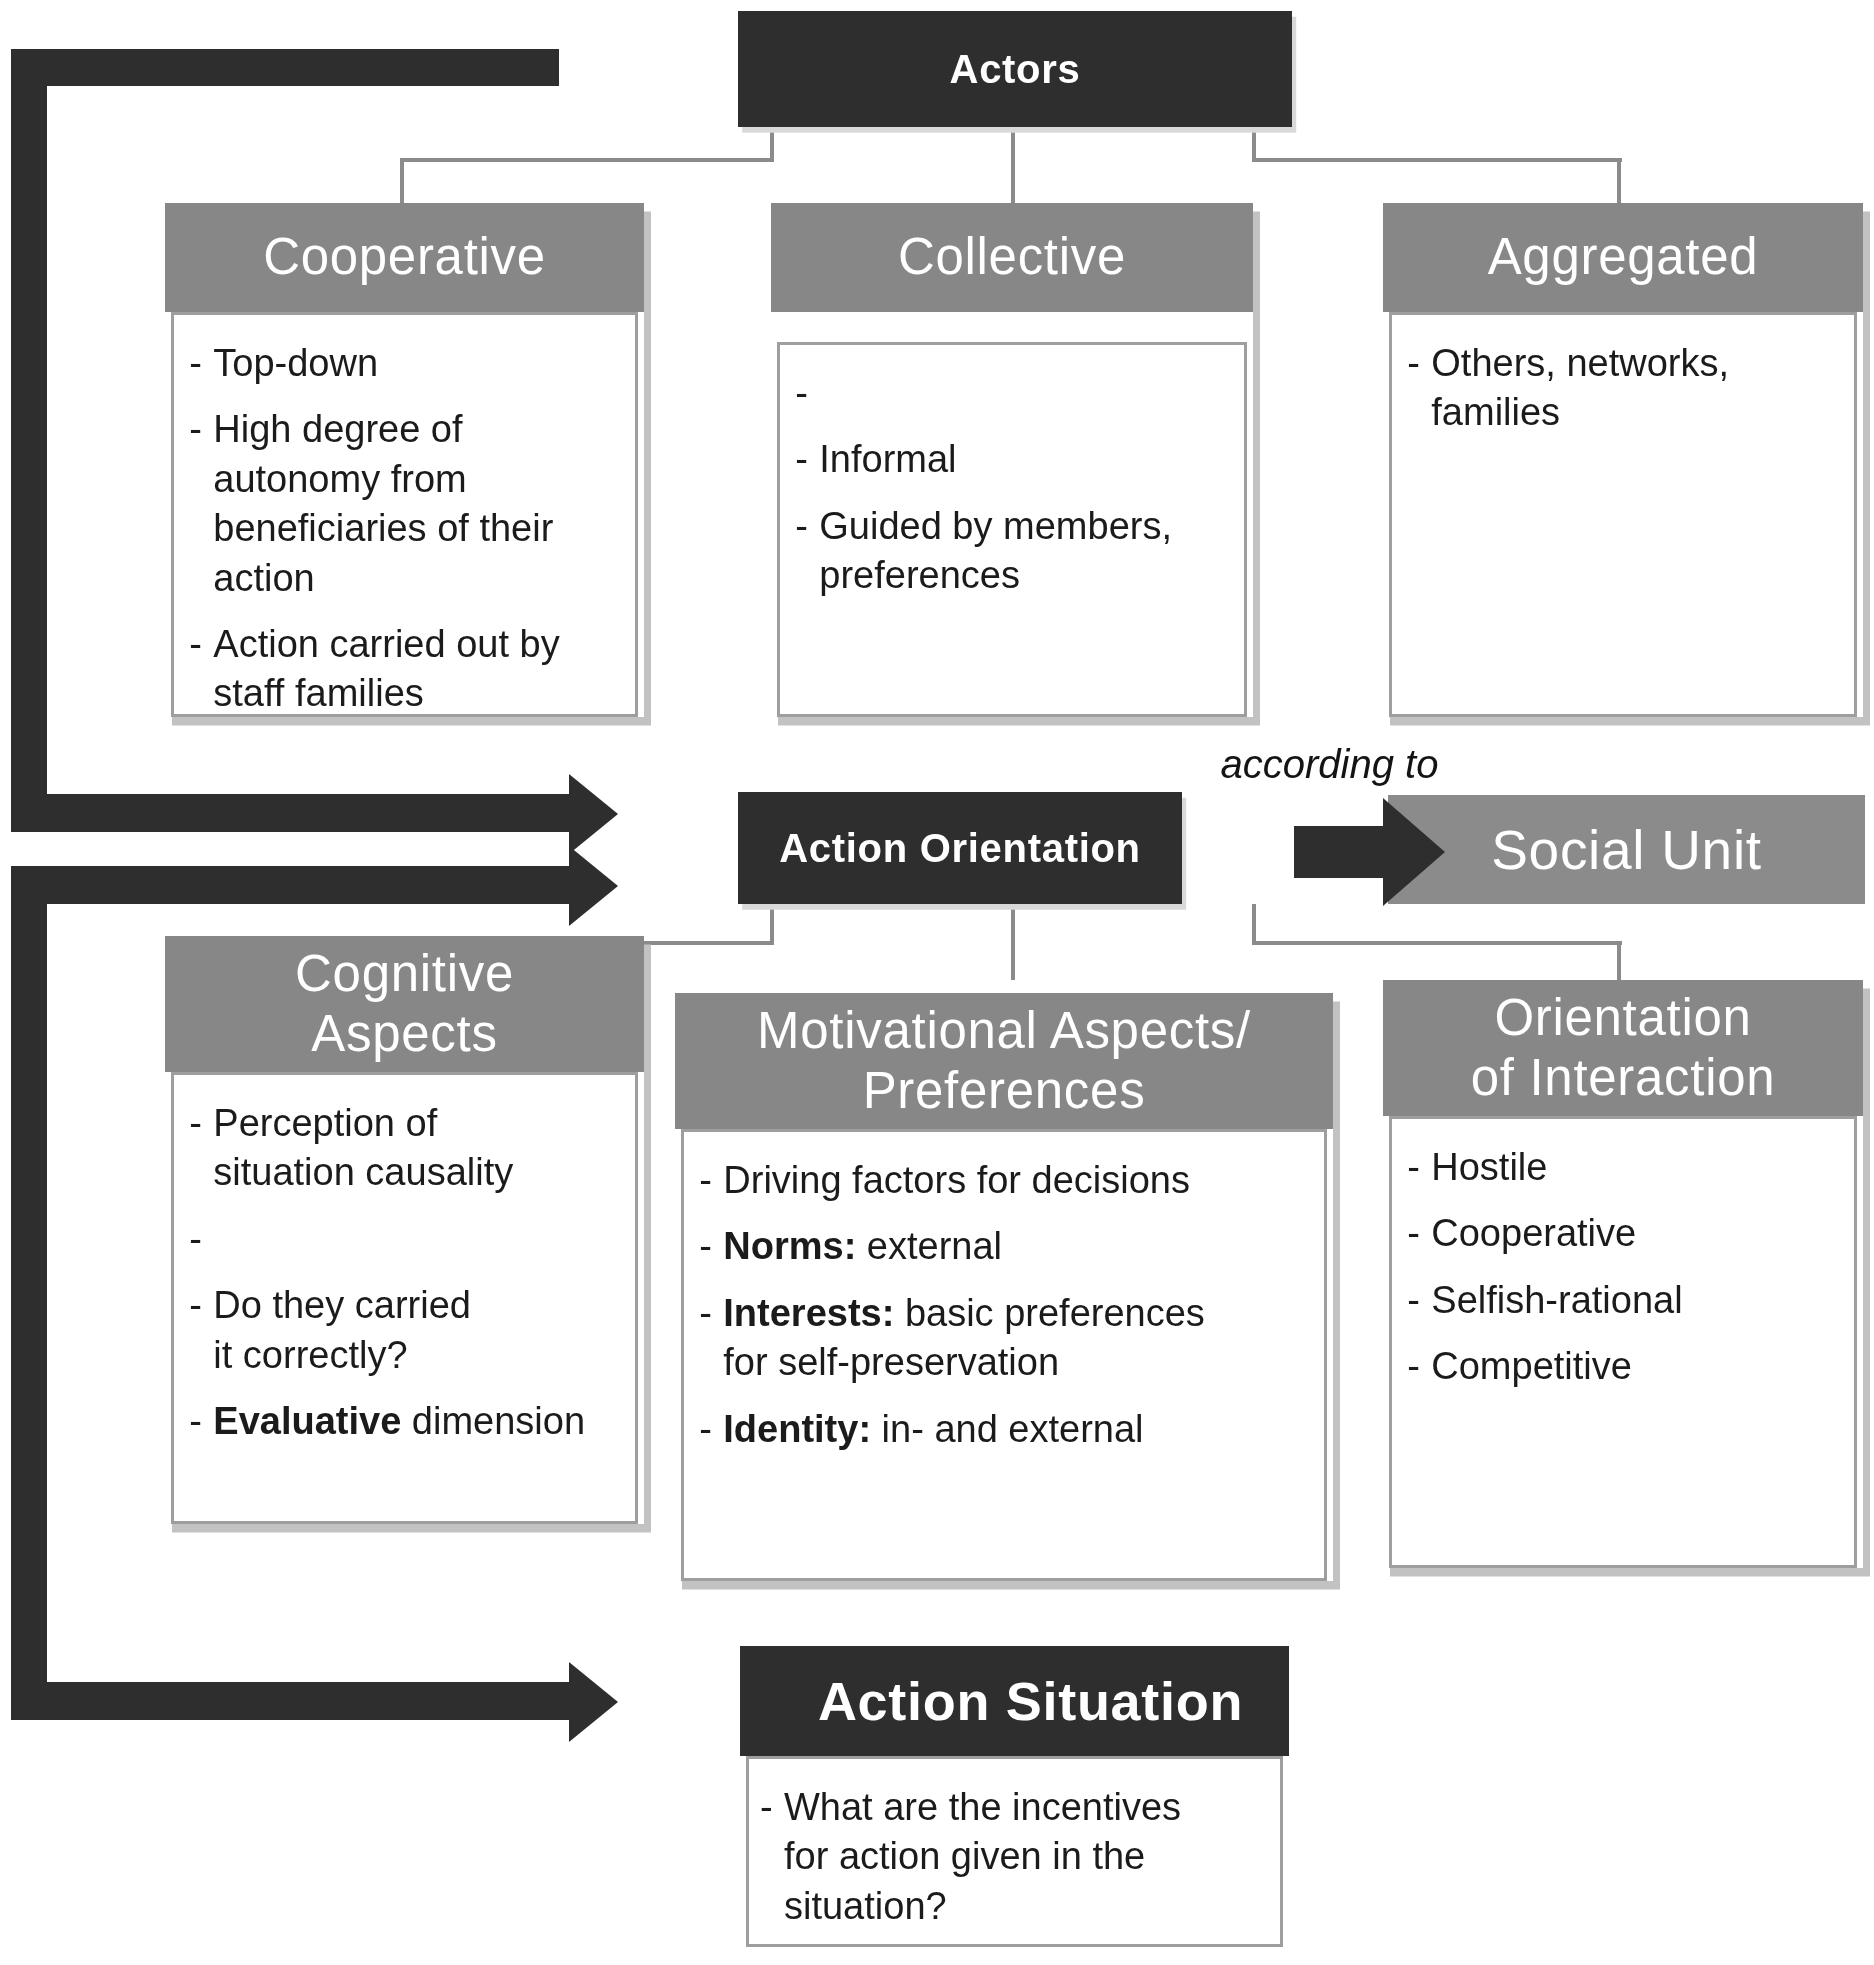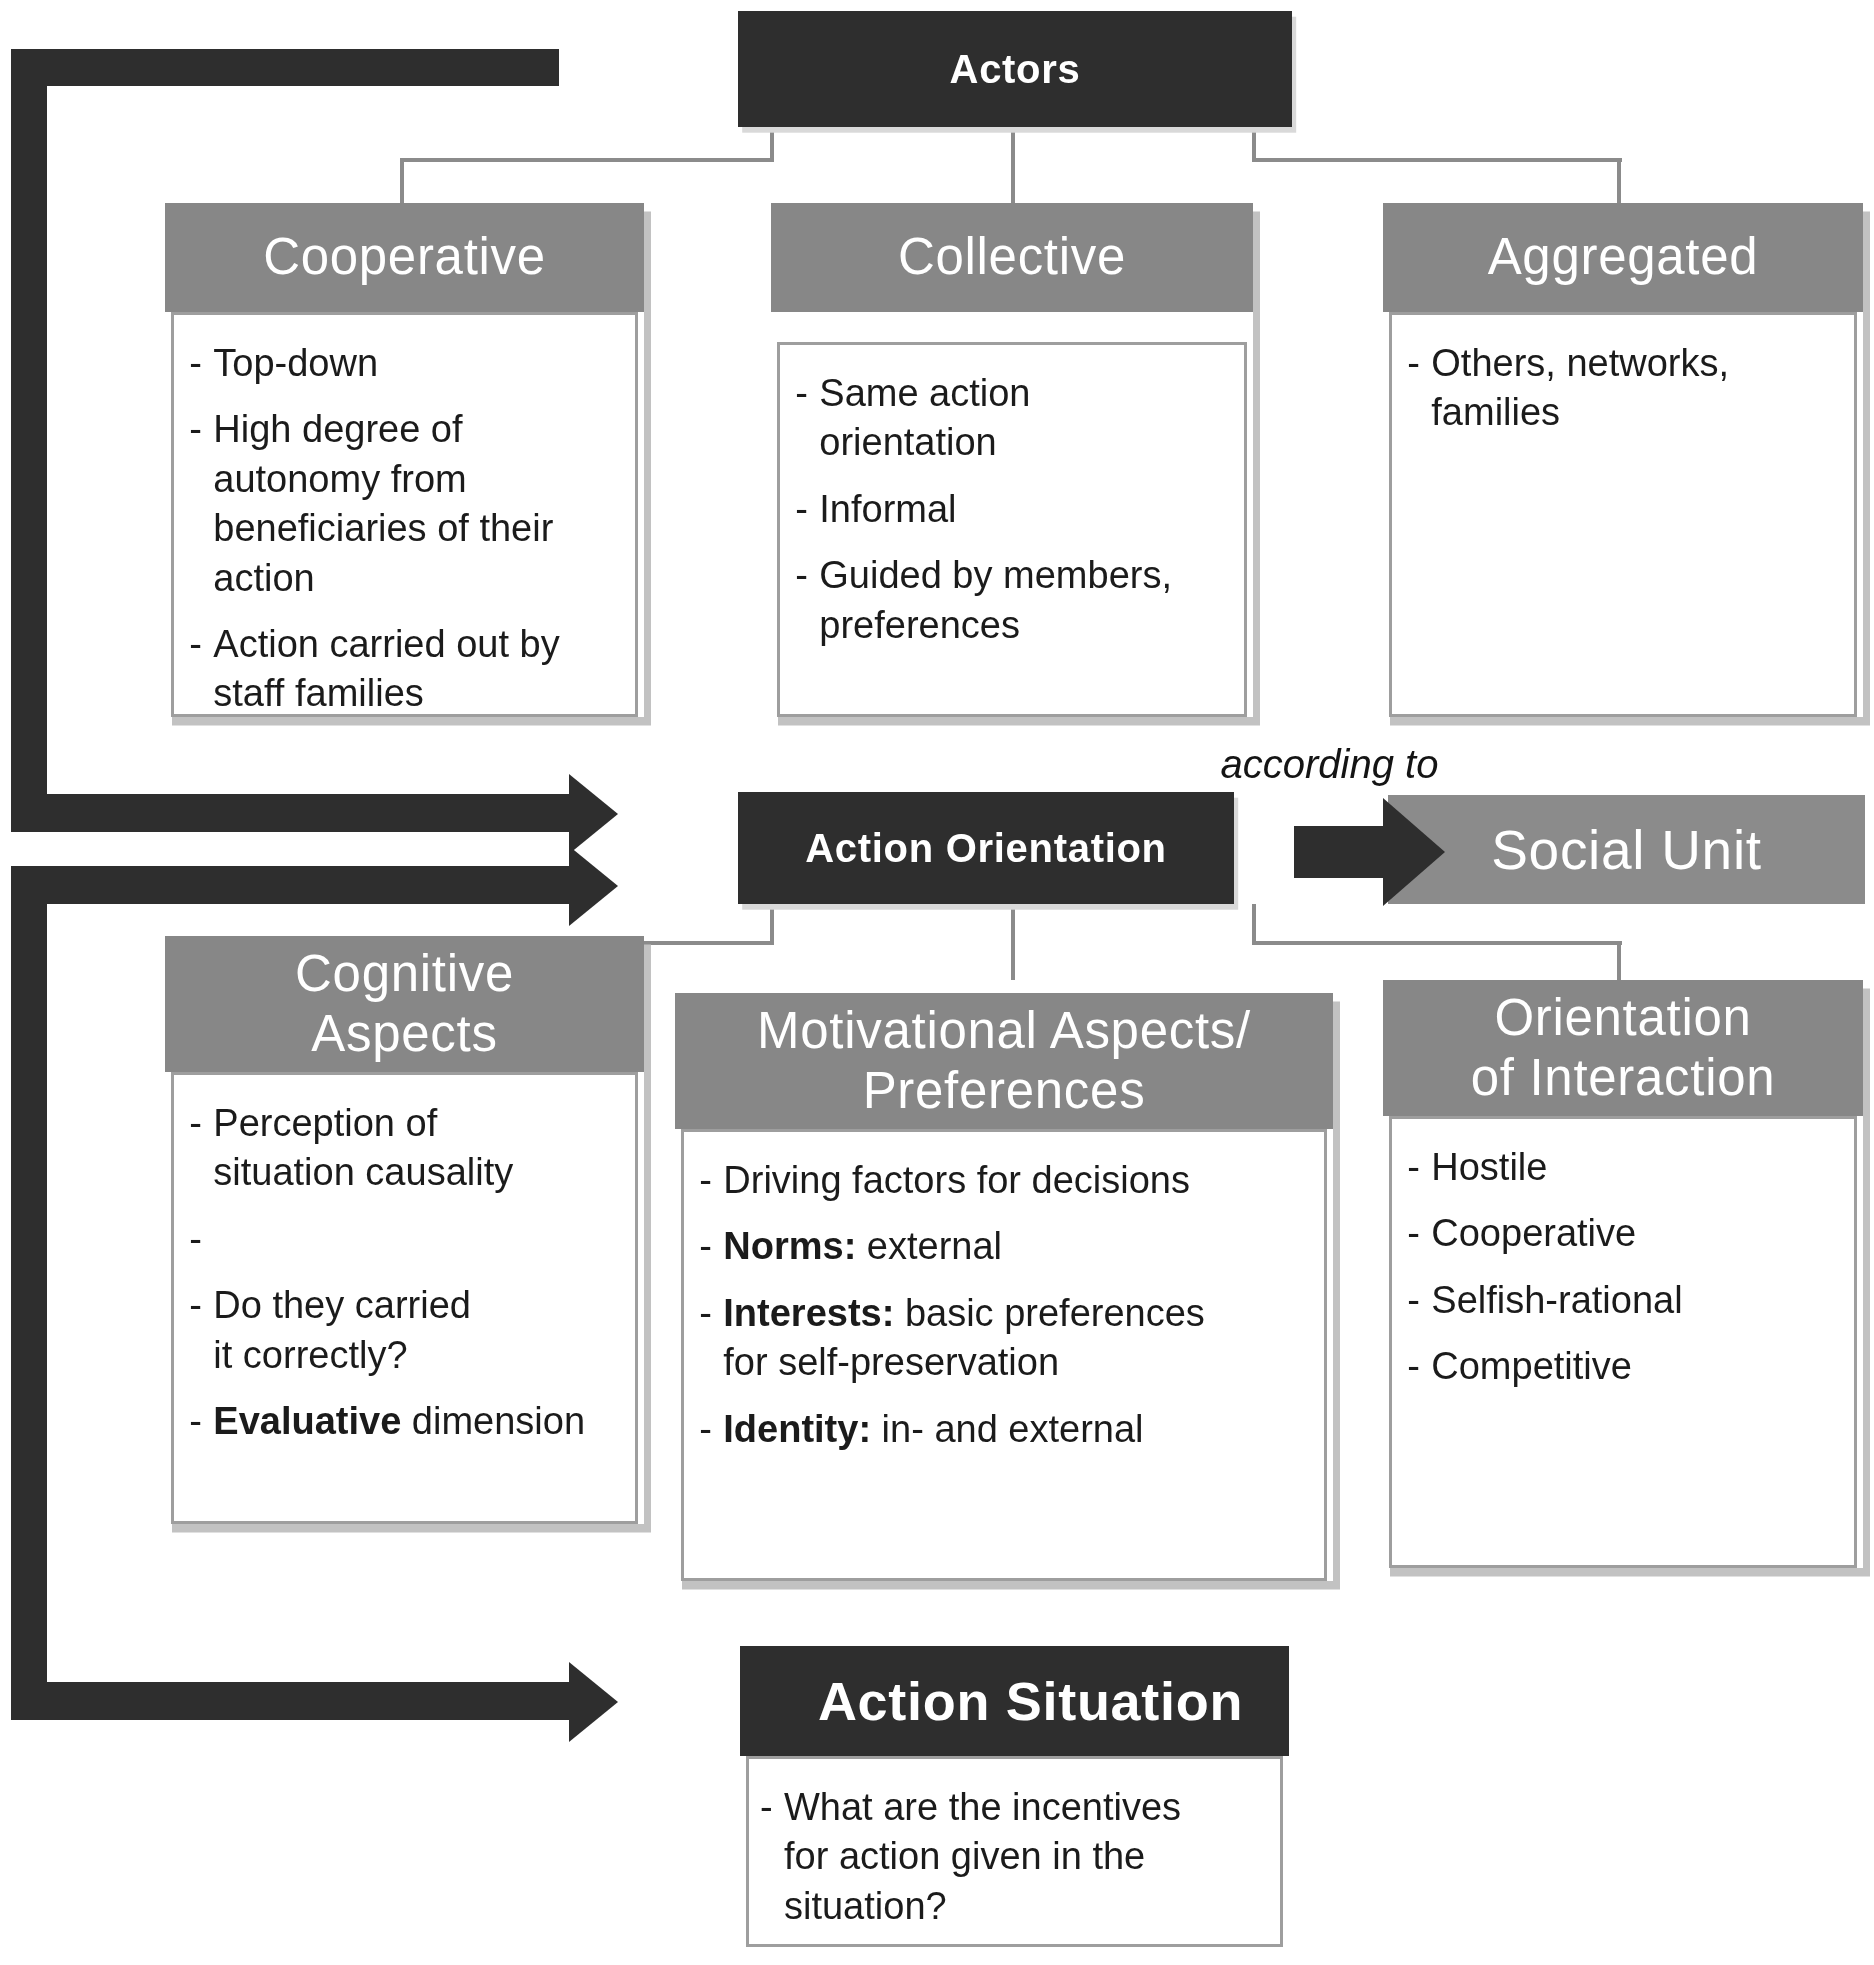--- a/index.html
+++ b/index.html
@@ -87,22 +87,20 @@
 staff families</span>
         </div>
       </div>
   </div>
 
   <div class="node" style="left:771px;top:203px;width:482px;height:514px;gap:30px;">
     <div class="hdr" style="height:109px;">Collective</div>
     <div class="bbody">
         <div class="bullet">
           <span class="dash">-</span>
-          <span class="txt">Same action
-orientation</span>
         </div>
         <div class="bullet">
           <span class="dash">-</span>
           <span class="txt">Informal</span>
         </div>
         <div class="bullet">
           <span class="dash">-</span>
           <span class="txt">Guided by members,
 preferences</span>
         </div>
@@ -122,21 +120,21 @@
 
   <div class="according" style="left:1195px;top:742px;width:269px;">according to</div>
 
   <div class="gsolid" style="left:1388px;top:795px;width:477px;height:109px;">
     <span>Social Unit</span>
   </div>
 
   <div class="bar" style="left:1294px;top:826px;width:91px;height:52px;"></div>
   <div class="tri" style="left:1383px;top:798px;border-width:54px 0 54px 62px;"></div>
 
-  <div class="dbox" style="left:738px;top:792px;width:496px;height:112px;">
+  <div class="dbox" style="left:738px;top:792px;width:444px;height:112px;">
     <span>Action Orientation</span>
   </div>
 
   <div class="node" style="left:165px;top:936px;width:479px;height:588px;">
     <div class="hdr" style="height:136px;">Cognitive
 Aspects</div>
     <div class="bbody">
         <div class="bullet">
           <span class="dash">-</span>
           <span class="txt">Perception of

